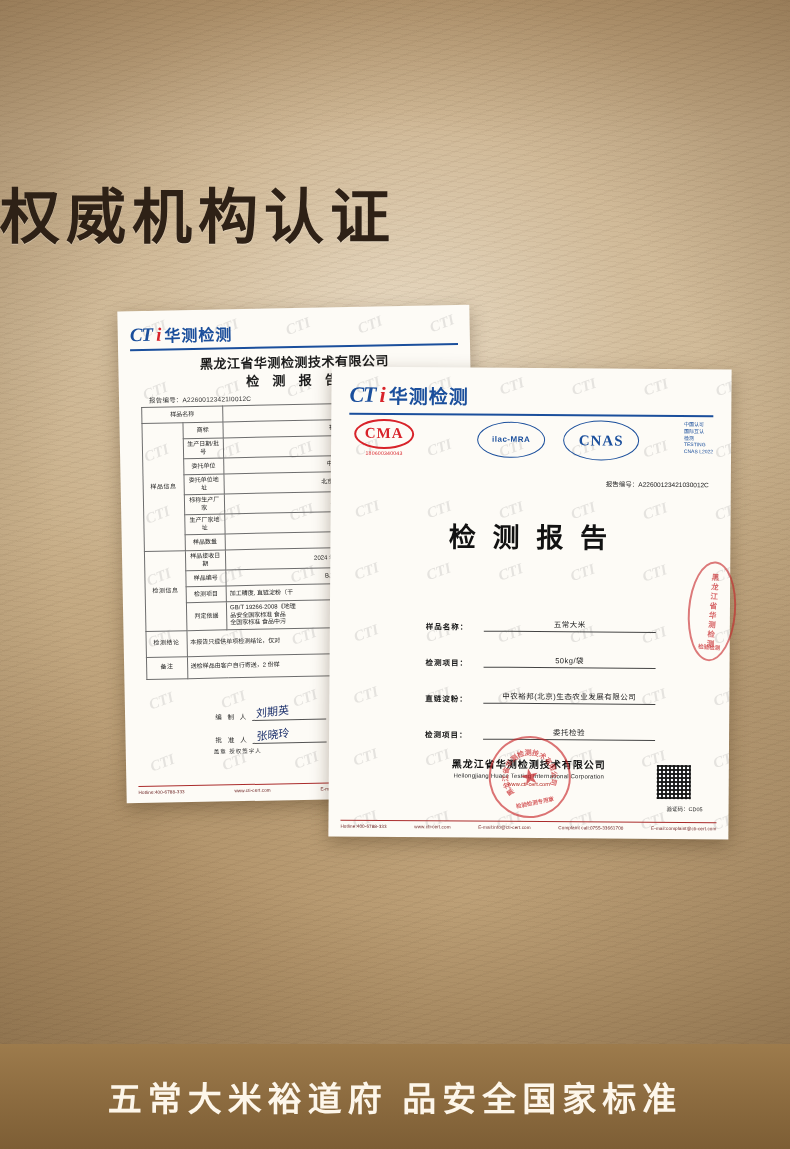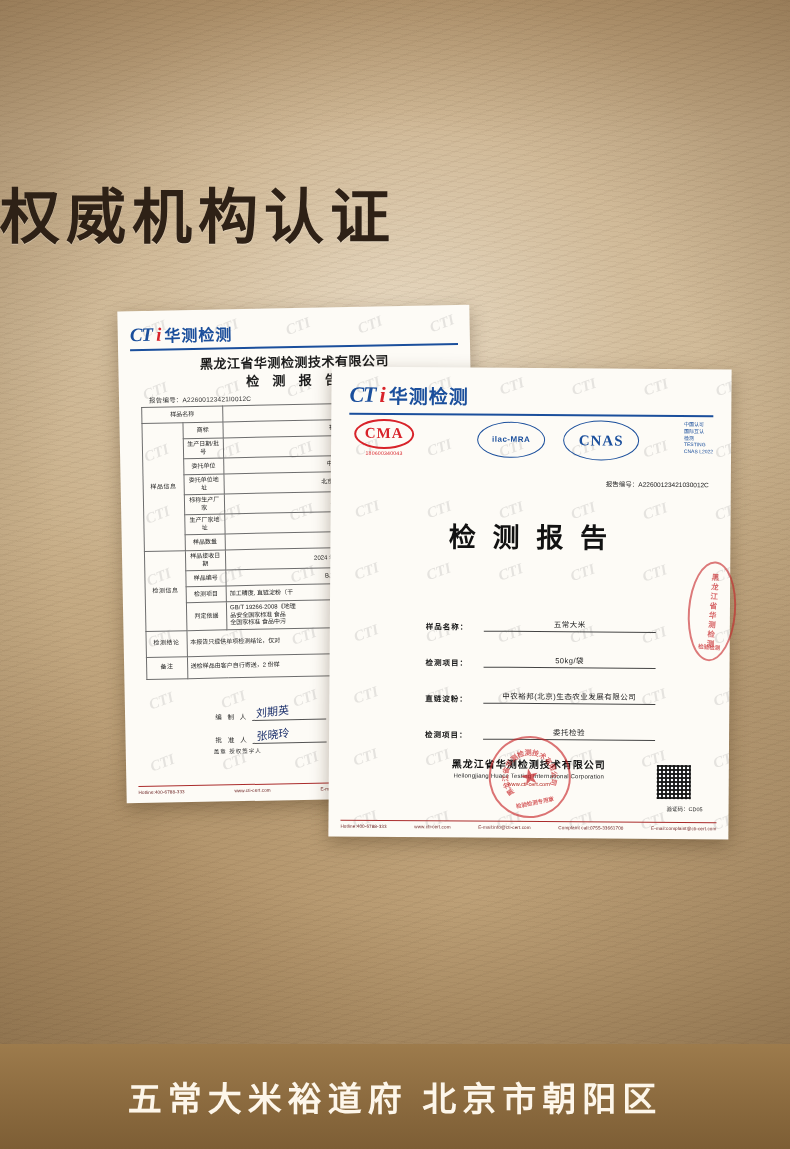--- a/index.html
+++ b/index.html
@@ -835,14 +835,14 @@
       <span>Hotline:400-6788-333</span>
       <span>www.cti-cert.com</span>
       <span>E-mail:info@cti-cert.com</span>
       <span>Complaint call:0755-33661700</span>
       <span>E-mail:complaint@cti-cert.com</span>
     </div>
   </div>
 </div>
 
 <div class="banner">
-  <div class="banner-text">五常大米裕道府 北京市朝阳区</div>
+  <div class="banner-text">五常大米裕道府 品安全国家标准</div>
 </div>
 
 </body></html>

